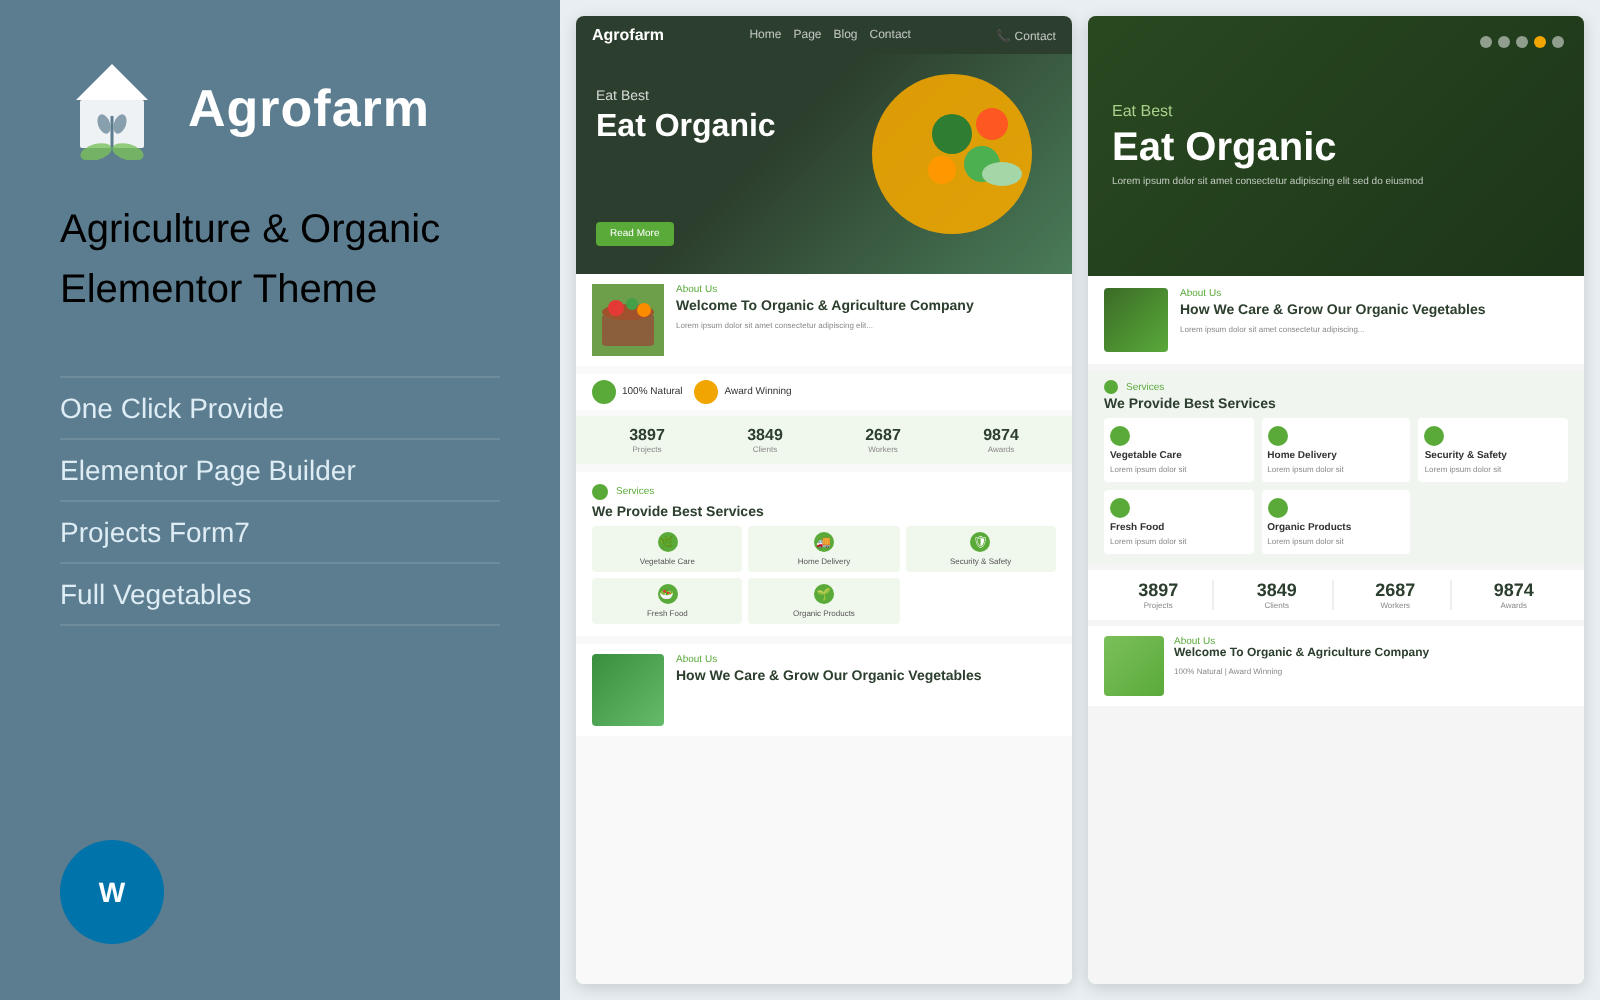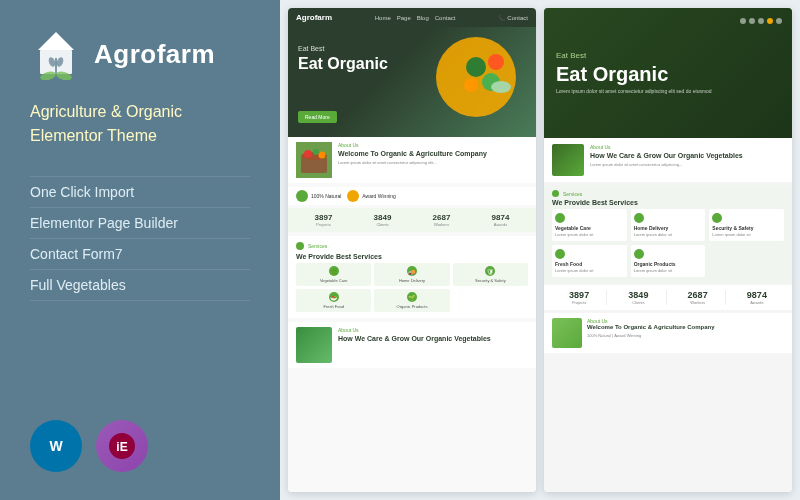--- a/index.html
+++ b/index.html
@@ -37,22 +37,22 @@
     }
 
     .logo-text {
       font-size: 26px;
       font-weight: 700;
       color: #ffffff;
       letter-spacing: 0.5px;
     }
 
     .tagline {
-      color: #fef9c3;
-      font-size: 16px;
+      color: #000000;
+      font-size: 20px;
       line-height: 1.5;
       margin-bottom: 28px;
     }
 
     .feature-list {
       list-style: none;
       margin-bottom: 28px;
     }
 
     .feature-list li {
@@ -510,37 +510,31 @@
     </svg>
     <span class="logo-text">Agrofarm</span>
   </div>
 
   <div class="tagline">
     <span>Agriculture &amp; Organic</span><br>
     <span>Elementor Theme</span>
   </div>
 
   <ul class="feature-list">
-    <li>One Click Import</li>
+    <li>One Click Provide</li>
     <li>Elementor Page Builder</li>
-    <li>Contact Form7</li>
+    <li>Projects Form7</li>
     <li>Full Vegetables</li>
   </ul>
 
   <div class="badge-area">
     <div class="badge-wp">
       <svg width="30" height="30" viewBox="0 0 30 30">
         <circle cx="15" cy="15" r="13" fill="#0073aa"></circle>
         <text x="15" y="20" text-anchor="middle" font-size="14" font-weight="900" fill="white">W</text>
-      </svg>
-    </div>
-    <div class="badge-el">
-      <svg width="30" height="30" viewBox="0 0 30 30">
-        <circle cx="15" cy="15" r="13" fill="#92003b"></circle>
-        <text x="15" y="20" text-anchor="middle" font-size="12" font-weight="900" fill="white">iE</text>
       </svg>
     </div>
   </div>
 </div>
 
 <div class="right-panel">
 
   <div class="preview-card">
 
     <div class="preview-header">

